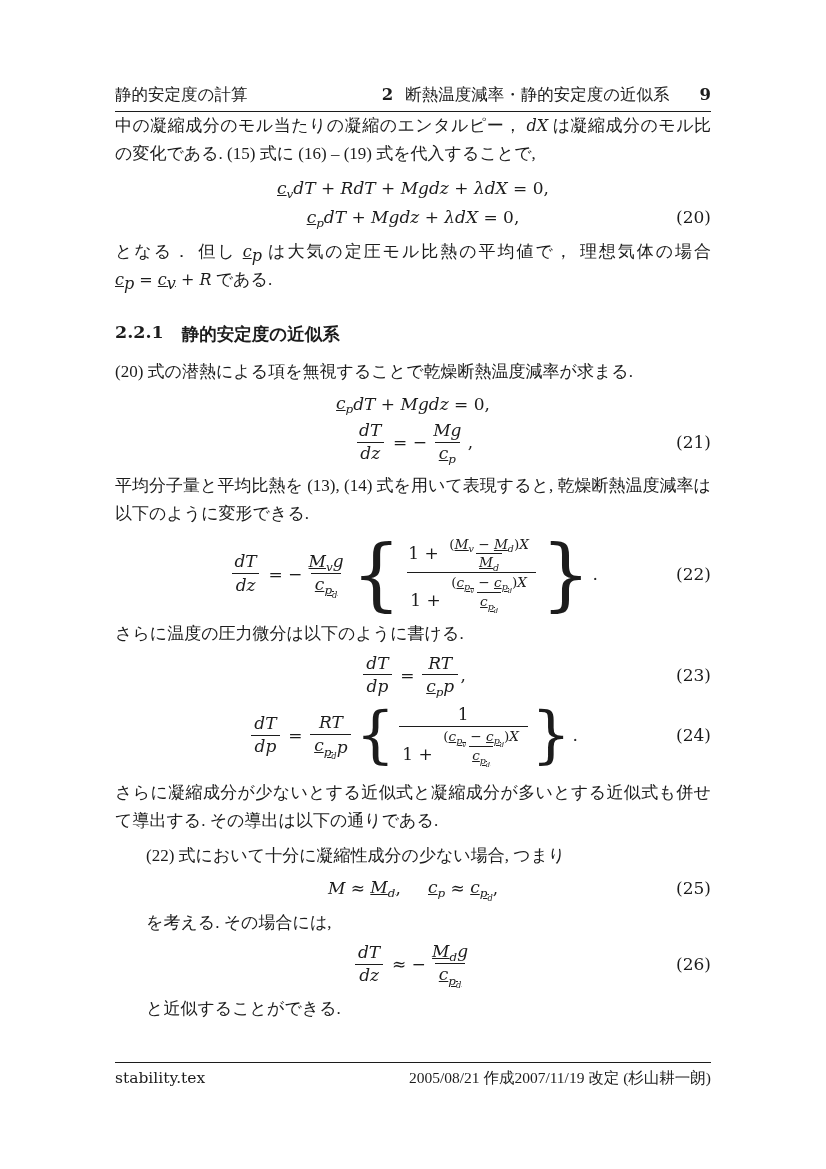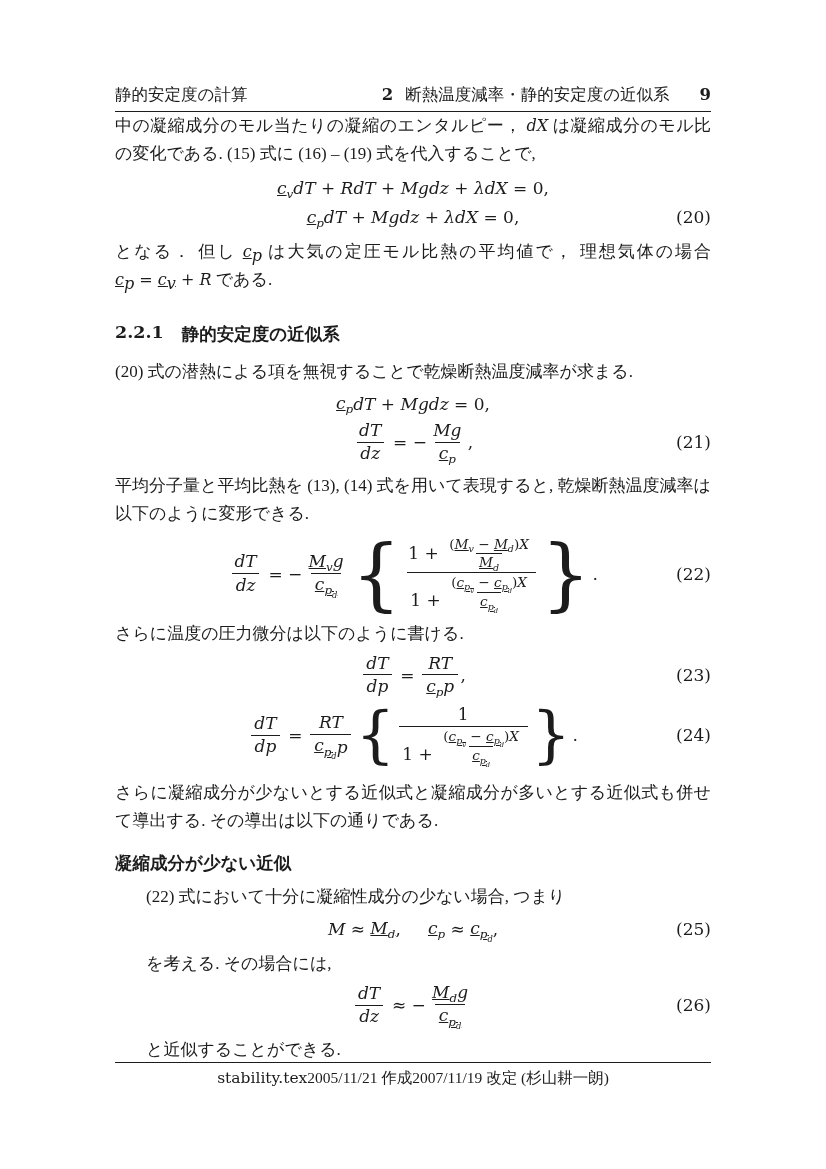--- a/index.html
+++ b/index.html
@@ -55,21 +55,21 @@
   .eqinner{display:inline-flex;align-items:center;}
   .eqno{position:absolute;right:0;top:50%;transform:translateY(-50%);
         font-family:"DejaVu Serif",serif;}
 
   .tight{margin-top:6px;}
   .sp-before-sec{margin-top:20px;}
 
   
   .pagefoot{position:absolute;left:115px;width:596px;top:1062px;}
   .footrule{border:none;border-top:1.4px solid #1c1c1c;margin:0;}
-  .footrow{display:flex;justify-content:center;align-items:baseline;
+  .footrow{display:flex;justify-content:space-between;align-items:baseline;
            margin-top:5px;font-size:15.5px;}
   .foot-left{font-family:"DejaVu Serif",serif;}
   .foot-right{font-family:"Liberation Serif",serif;}
 </style>
 </head>
 <body>
 
 <div class="page">
   <div class="content">
 
@@ -304,21 +304,20 @@
               <span class="brace" style="font-size: 62.4px;">}</span>
             </span>
             <span class="mr">.</span>
           </span>
           <span class="eqno">(24)</span>
         </div>
       </div>
 
     <p class="body" style="margin-top:14px"><span class="jp">さらに凝縮成分が少ないとする近似式と凝縮成分が多いとする近似式も併せて導出する. その導出は以下の通りである.</span></p>
 
-    <h4 class="h-minor">凝縮成分が少ない近似</h4>
 
     <p class="body indent" style="margin-top:8px"><span class="jp">(22) 式において十分に凝縮性成分の少ない場合, つまり</span></p>
 
     <div class="eqblock tight">
         <div class="eqline">
           <span class="eqinner">
             <span class="mi">M</span>
             <span class="mr"> ≈ </span>
             <span class="msub"><span class="mi">M</span><sub><span class="mi">d</span></sub></span>
             <span class="mr">,</span>
@@ -361,16 +360,16 @@
       </div>
 
     <p class="body indent" style="margin-top:8px"><span class="jp">と近似することができる.</span></p>
 
   </div>
 
   <div class="pagefoot">
     <hr class="footrule">
     <div class="footrow">
       <span class="foot-left">stability.tex</span>
-      <span class="foot-right">2005/11/21 作成2007/11/19 改定 (杉山耕一朗)</span>
+      <span class="foot-right">2005/08/21 作成2007/11/19 改定 (杉山耕一朗)</span>
     </div>
   </div>
 </div>
 
 </body></html>

